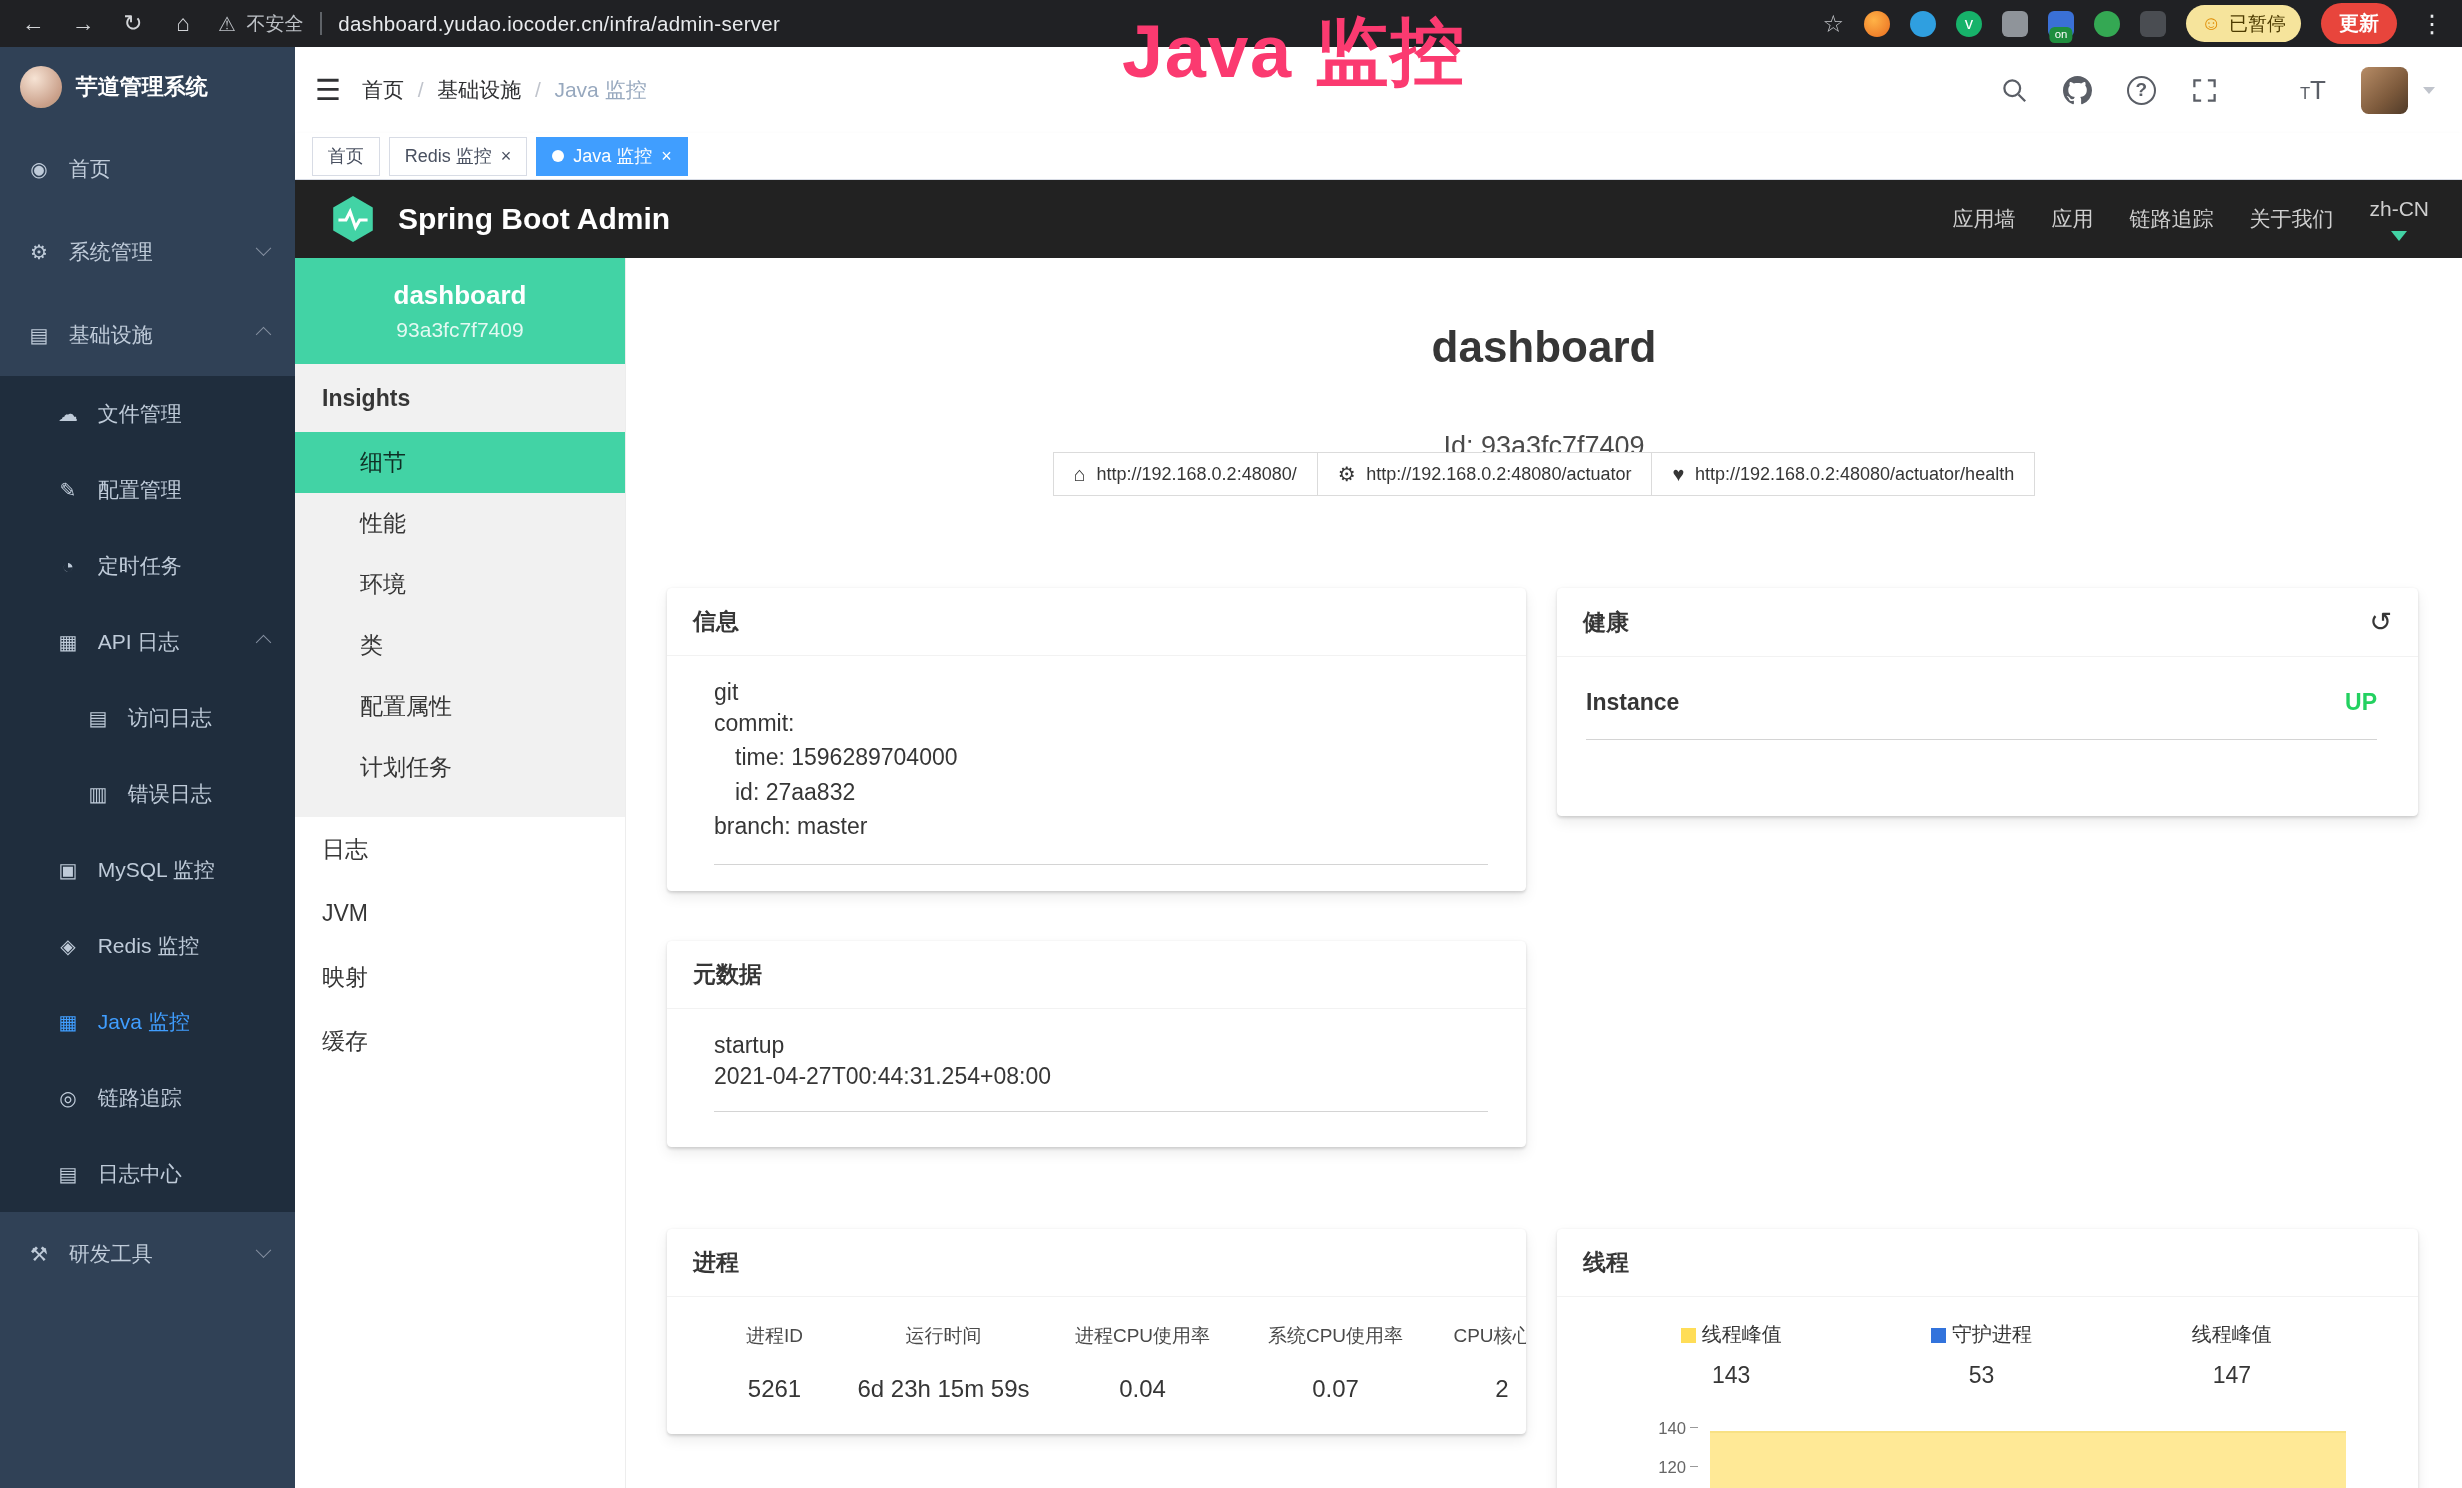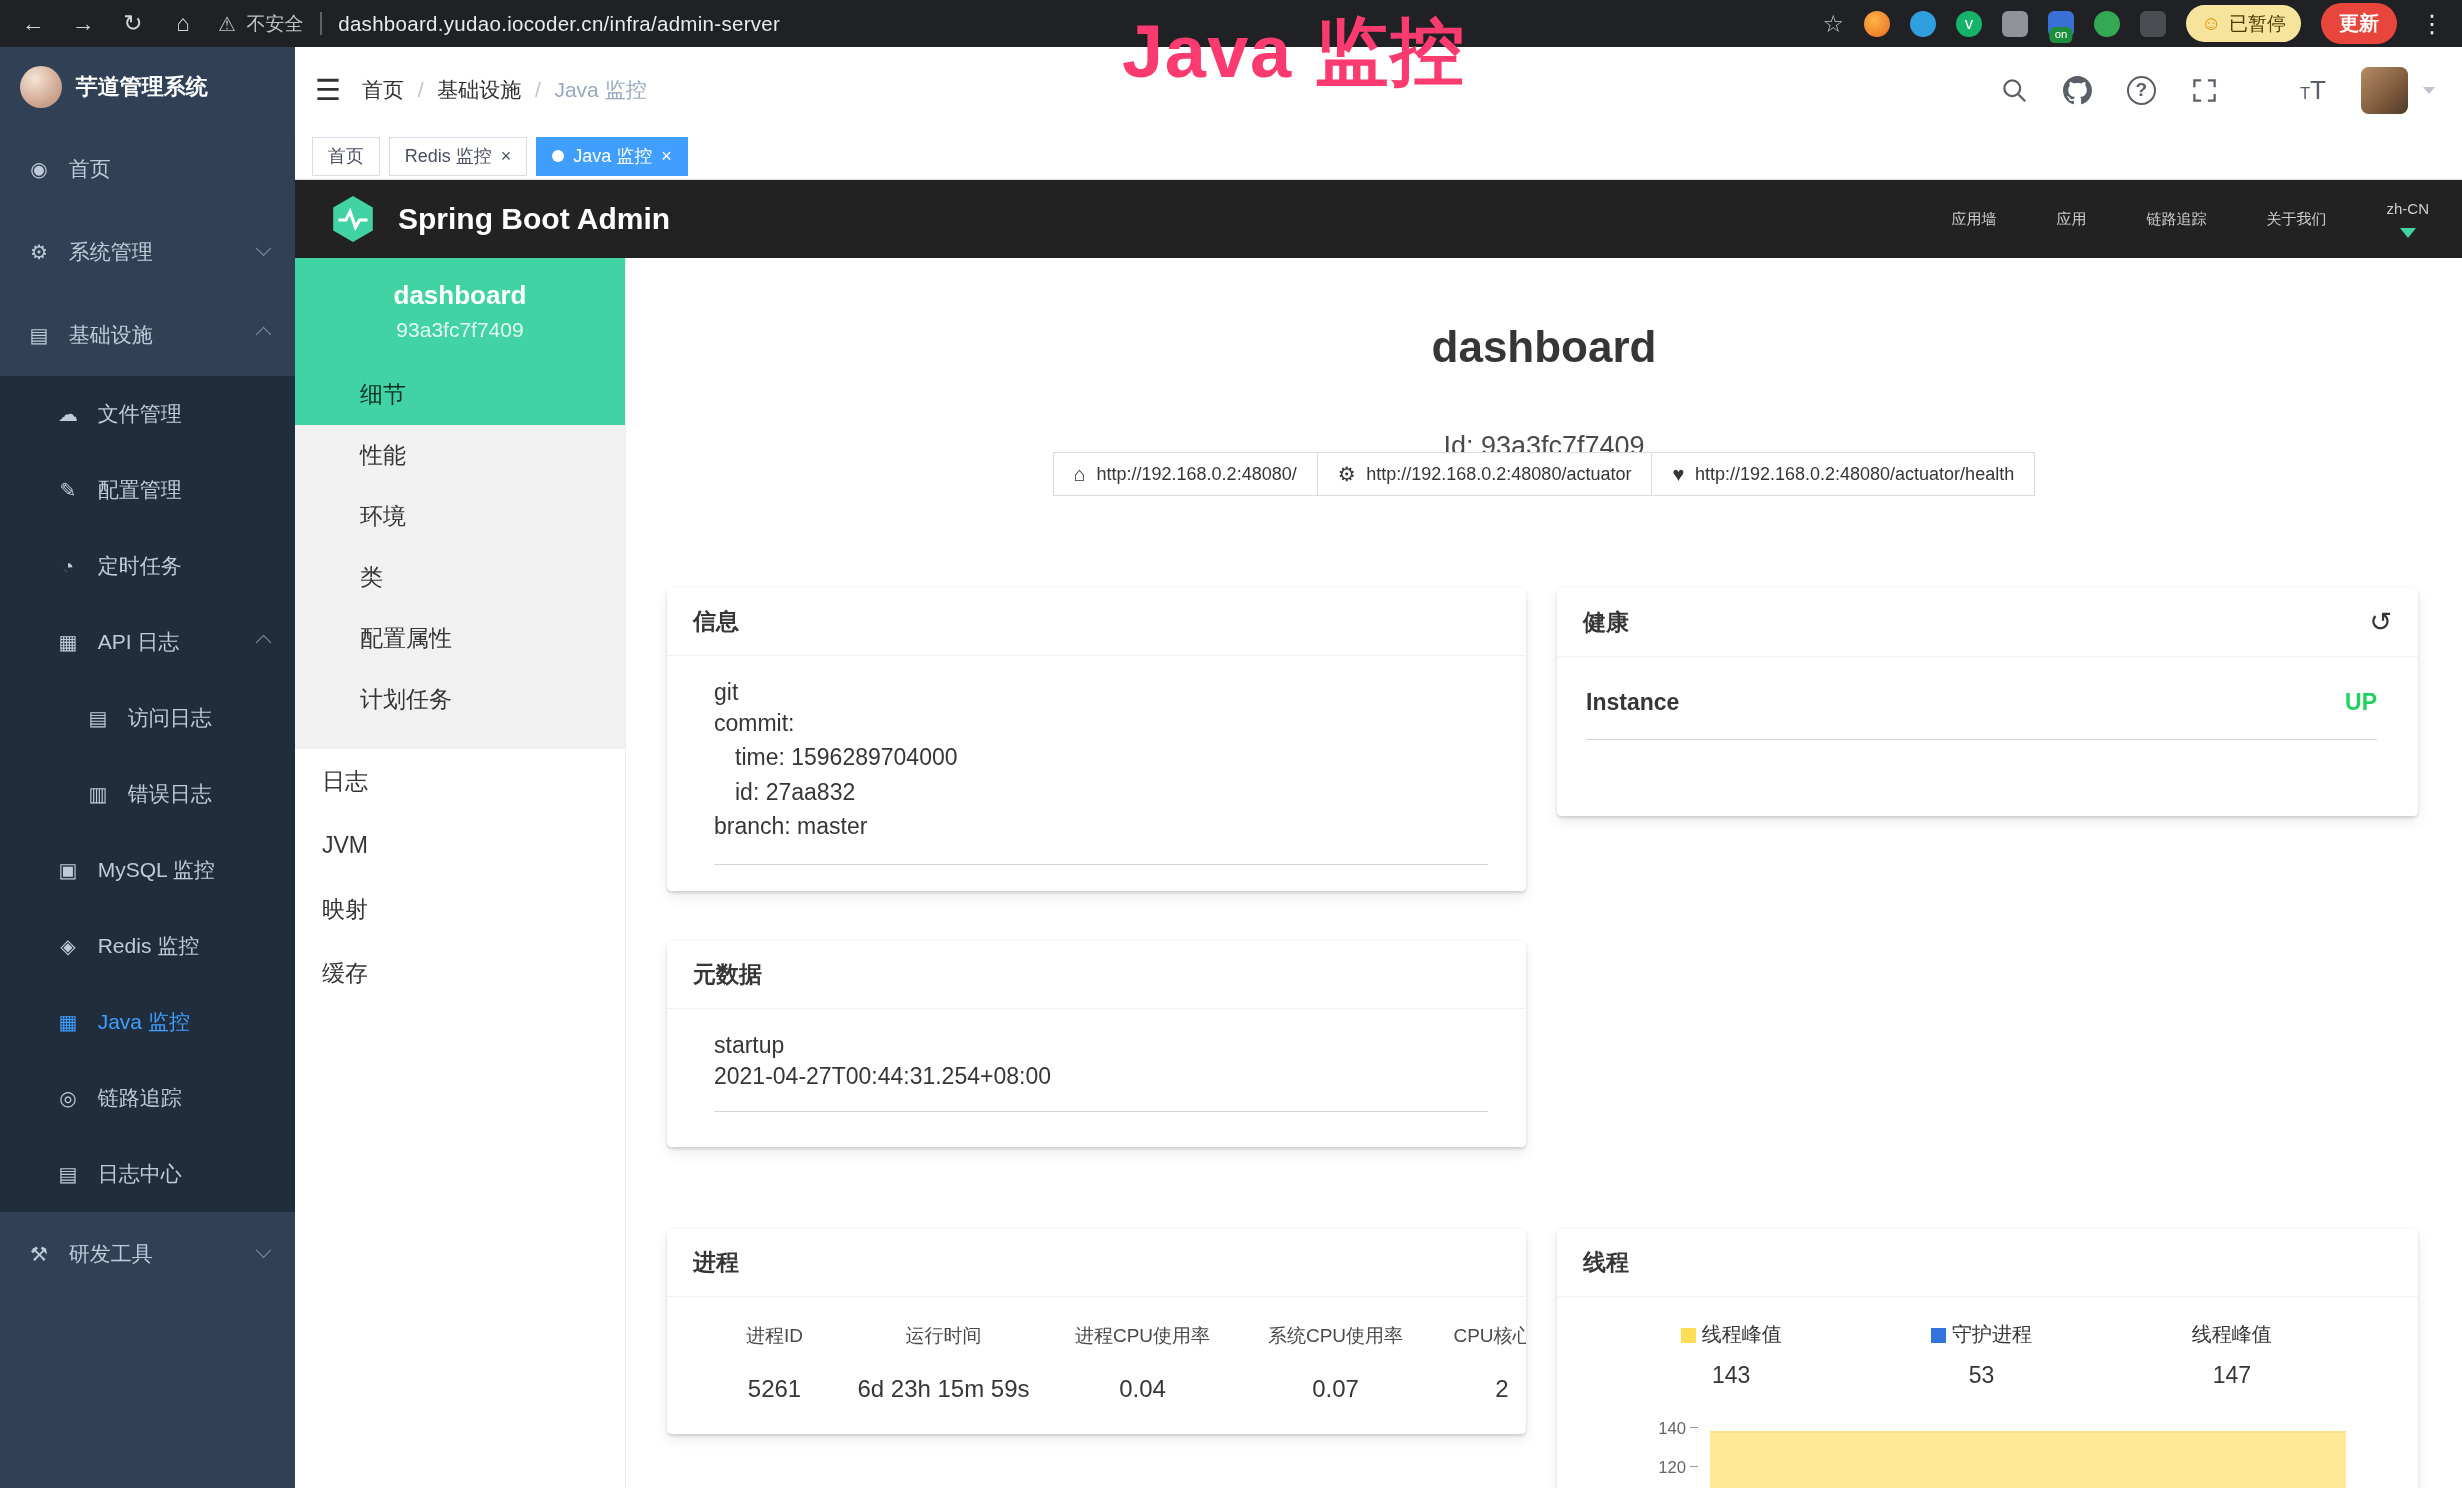--- a/index.html
+++ b/index.html
@@ -87,21 +87,21 @@
   .tab .dot { width:12px; height:12px; border-radius:50%; background:#fff; display:none; }
   .tab.active { background:#409eff; border-color:#409eff; color:#fff; }
   .tab.active .dot { display:inline-block; }
   .tab .close { font-size:18px; line-height:1; }
 
   
   .sba-header { position:absolute; left:295px; top:180px; right:0; height:78px; background:#222;
                 display:flex; align-items:center; padding:0 33px; box-sizing:border-box; color:#cfcfcf; }
   .sba-logo { width:50px; height:50px; margin-right:20px; flex:none; }
   .sba-brand { color:#fff; font-size:30px; font-weight:bold; white-space:nowrap; }
-  .sba-nav { margin-left:auto; display:flex; align-items:center; gap:60px; font-size:15px; }
+  .sba-nav { margin-left:auto; display:flex; align-items:center; gap:36px; font-size:21px; }
   .sba-nav .nav-link { white-space:nowrap; }
   .sba-locale { display:flex; align-items:center; gap:10.6px;flex-direction:column; }
   .chev-green { width:0; height:0; border-left:8.3px solid transparent; border-right:8.3px solid transparent;
                 border-top:10px solid #42d3a5; }
 
   
   .sba-sidebar { position:absolute; left:295px; top:258px; width:331px; bottom:0; background:#fff;
                  border-right:0.8px solid #ededed; box-sizing:border-box; }
   .sba-app-block { height:106px; background:#42d3a5; color:#fff; display:flex; flex-direction:column;
                    align-items:center; justify-content:center; gap:7.6px; }
@@ -349,20 +349,21 @@
       </span>
     </div>
   </div>
 
   <div class="sba-sidebar">
     <div class="sba-app-block">
       <span class="sba-app-name">dashboard</span>
       <span class="sba-app-id">93a3fc7f7409</span>
     </div>
     <div class="insights-group">
+      <div class="insights-label">Insights</div>
       <div class="sba-item active">细节</div>
       <div class="sba-item">性能</div>
       <div class="sba-item">环境</div>
       <div class="sba-item">类</div>
       <div class="sba-item">配置属性</div>
       <div class="sba-item">计划任务</div>
     </div>
     <div class="sba-root-item">日志</div>
     <div class="sba-root-item">JVM</div>
     <div class="sba-root-item">映射</div>

